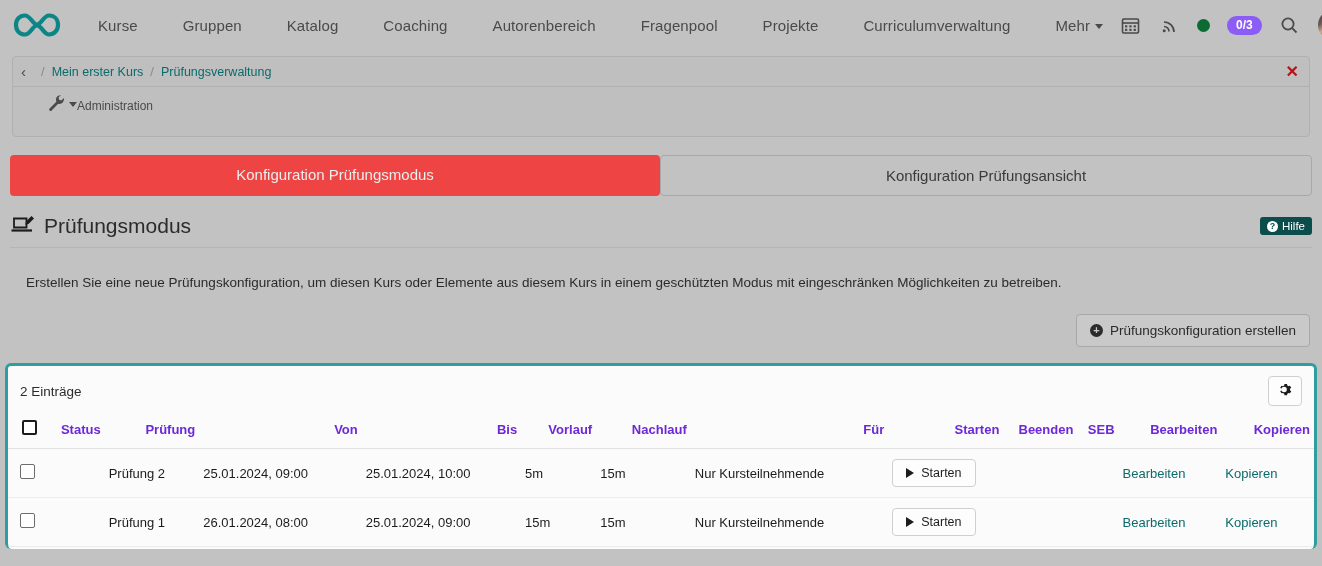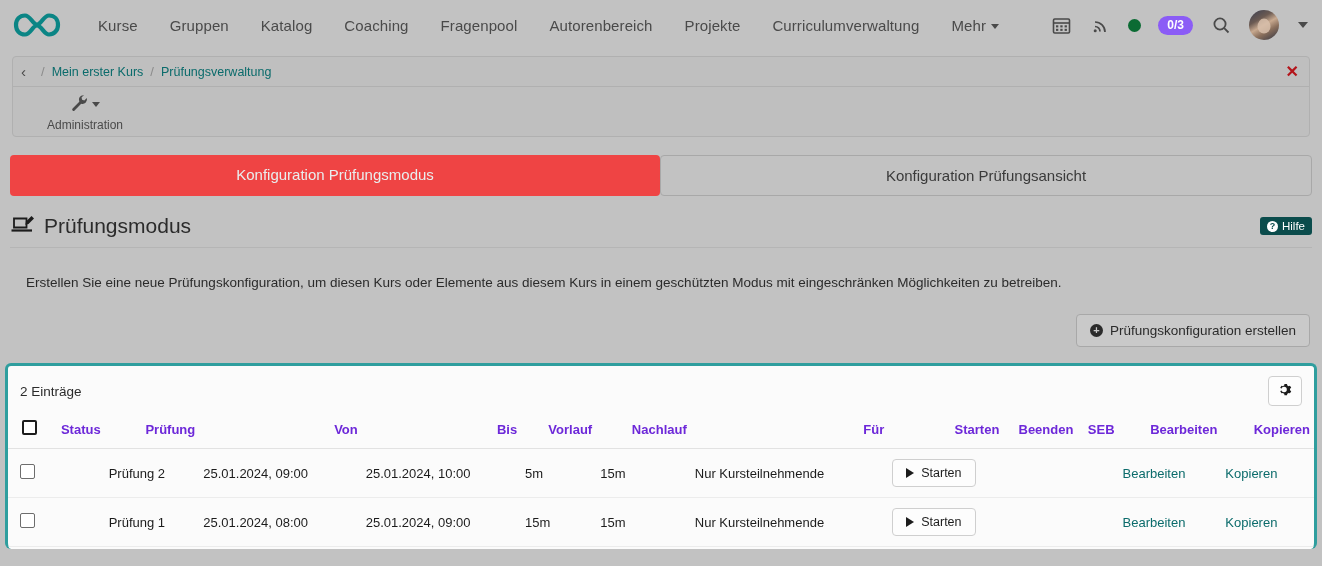--- a/index.html
+++ b/index.html
@@ -11,21 +11,21 @@
   }
 
   
   .topbar {
     height: 50px; width: 100%;
     display: flex; align-items: center;
     padding: 0 14px 0 12px;
     background: #c2c2c2;
   }
   .logo { width: 52px; height: 34px; flex: 0 0 auto; display:flex; align-items:center; }
-  .nav-items { display: flex; align-items: center; gap: 0; margin-left: 18px; }
+  .nav-items { display: flex; align-items: center; gap: 13px; margin-left: 18px; }
   .nav-link {
     font-size: 15px; color: #4a4a4a; padding: 6px 16px;
     white-space: nowrap; cursor: pointer; letter-spacing: .1px;
   }
   .nav-link .caret {
     display:inline-block; width:0;height:0;margin-left:5px;
     border-left:4px solid transparent;border-right:4px solid transparent;
     border-top:5px solid #4a4a4a; vertical-align: middle;
   }
   .nav-right { margin-left: auto; display:flex; align-items:center; gap: 17px; }
@@ -58,21 +58,21 @@
   }
   .crumbrow {
     display: flex; align-items: center; height: 30px;
     padding: 0 10px 0 8px; border-bottom: 1px solid #b0b0b0;
   }
   .crumb-back { color:#4a4a4a; font-size:15px; padding-right:8px; cursor:pointer; }
   .crumb-sep { color:#8b8b8b; font-size: 13px; padding: 0 7px; }
   .crumb-link { color:#0a6b6b; font-size:12.5px; cursor:pointer; }
   .crumb-close { margin-left:auto; color:#b4151b; font-size:16px; font-weight:bold; cursor:pointer; line-height:1;}
   .toolrow { height: 49px; display:flex; align-items:flex-start; padding: 6px 0 0 34px; }
-  .tool-item { display:flex; flex-direction:column; align-items:center; cursor:pointer; }
+  .tool-item { display:flex; flex-direction:row; align-items:center; cursor:pointer; }
   .tool-icon-line { display:flex; align-items:center; gap:3px; height:22px; }
   .tool-caret{ width:0;height:0;border-left:4px solid transparent;border-right:4px solid transparent;border-top:5px solid #4a4a4a; }
   .tool-label { font-size: 12px; color:#4a4a4a; margin-top:3px; }
 
   
   .tabs { display:flex; gap: 0; padding: 18px 10px 0 10px; }
   .tab {
     flex: 1 1 0; text-align:center; font-size: 15px; padding: 11px 0;
     border-radius: 4px; cursor: pointer;
   }
@@ -163,22 +163,22 @@
     <svg width="50" height="26" viewBox="0 0 50 26">
       <path d="M13 3.5c5.5 0 7.5 9 12 9s6.5-9 12-9 9 4 9 9.5-4 9.5-9 9.5-7.5-9-12-9-6.5 9-12 9-9-4-9-9.5S7.5 3.5 13 3.5z" fill="none" stroke="#0b8585" stroke-width="4.2"></path>
     </svg>
   </div>
 
   <div class="nav-items">
     <div class="nav-link"><span>Kurse</span></div>
     <div class="nav-link"><span>Gruppen</span></div>
     <div class="nav-link"><span>Katalog</span></div>
     <div class="nav-link"><span>Coaching</span></div>
+    <div class="nav-link"><span>Autorenbereich</span></div>
     <div class="nav-link"><span>Fragenpool</span></div>
-    <div class="nav-link"><span>Autorenbereich</span></div>
     <div class="nav-link"><span>Projekte</span></div>
     <div class="nav-link"><span>Curriculumverwaltung</span></div>
     <div class="nav-link"><span>Mehr</span><span class="caret"></span></div>
   </div>
 
   <div class="nav-right">
     <div class="ic">
       <svg width="19" height="19" viewBox="0 0 19 19">
           <rect x="1.5" y="3" width="16" height="14" rx="1.2" fill="none" stroke="#4a4a4a" stroke-width="1.6"></rect>
           <line x1="1.5" y1="7" x2="17.5" y2="7" stroke="#4a4a4a" stroke-width="1.6"></line>
@@ -332,21 +332,21 @@
         <td class="c-kop">
           <span class="link-teal">Kopieren</span>
         </td>
       </tr>
       <tr>
         <td class="c-check">
           <span class="cb"></span>
         </td>
         <td class="c-status"></td>
         <td class="c-pruef">Prüfung 1</td>
-        <td class="c-von">25.01.2024, 08:00</td>
+        <td class="c-von">26.01.2024, 08:00</td>
         <td class="c-bis">25.01.2024, 09:00</td>
         <td class="c-vor">15m</td>
         <td class="c-nach">15m</td>
         <td class="c-fuer">Nur Kursteilnehmende</td>
         <td class="c-start">
           <span class="btn-start">
             <span class="play"></span>
             <span>Starten</span>
           </span>
         </td>

